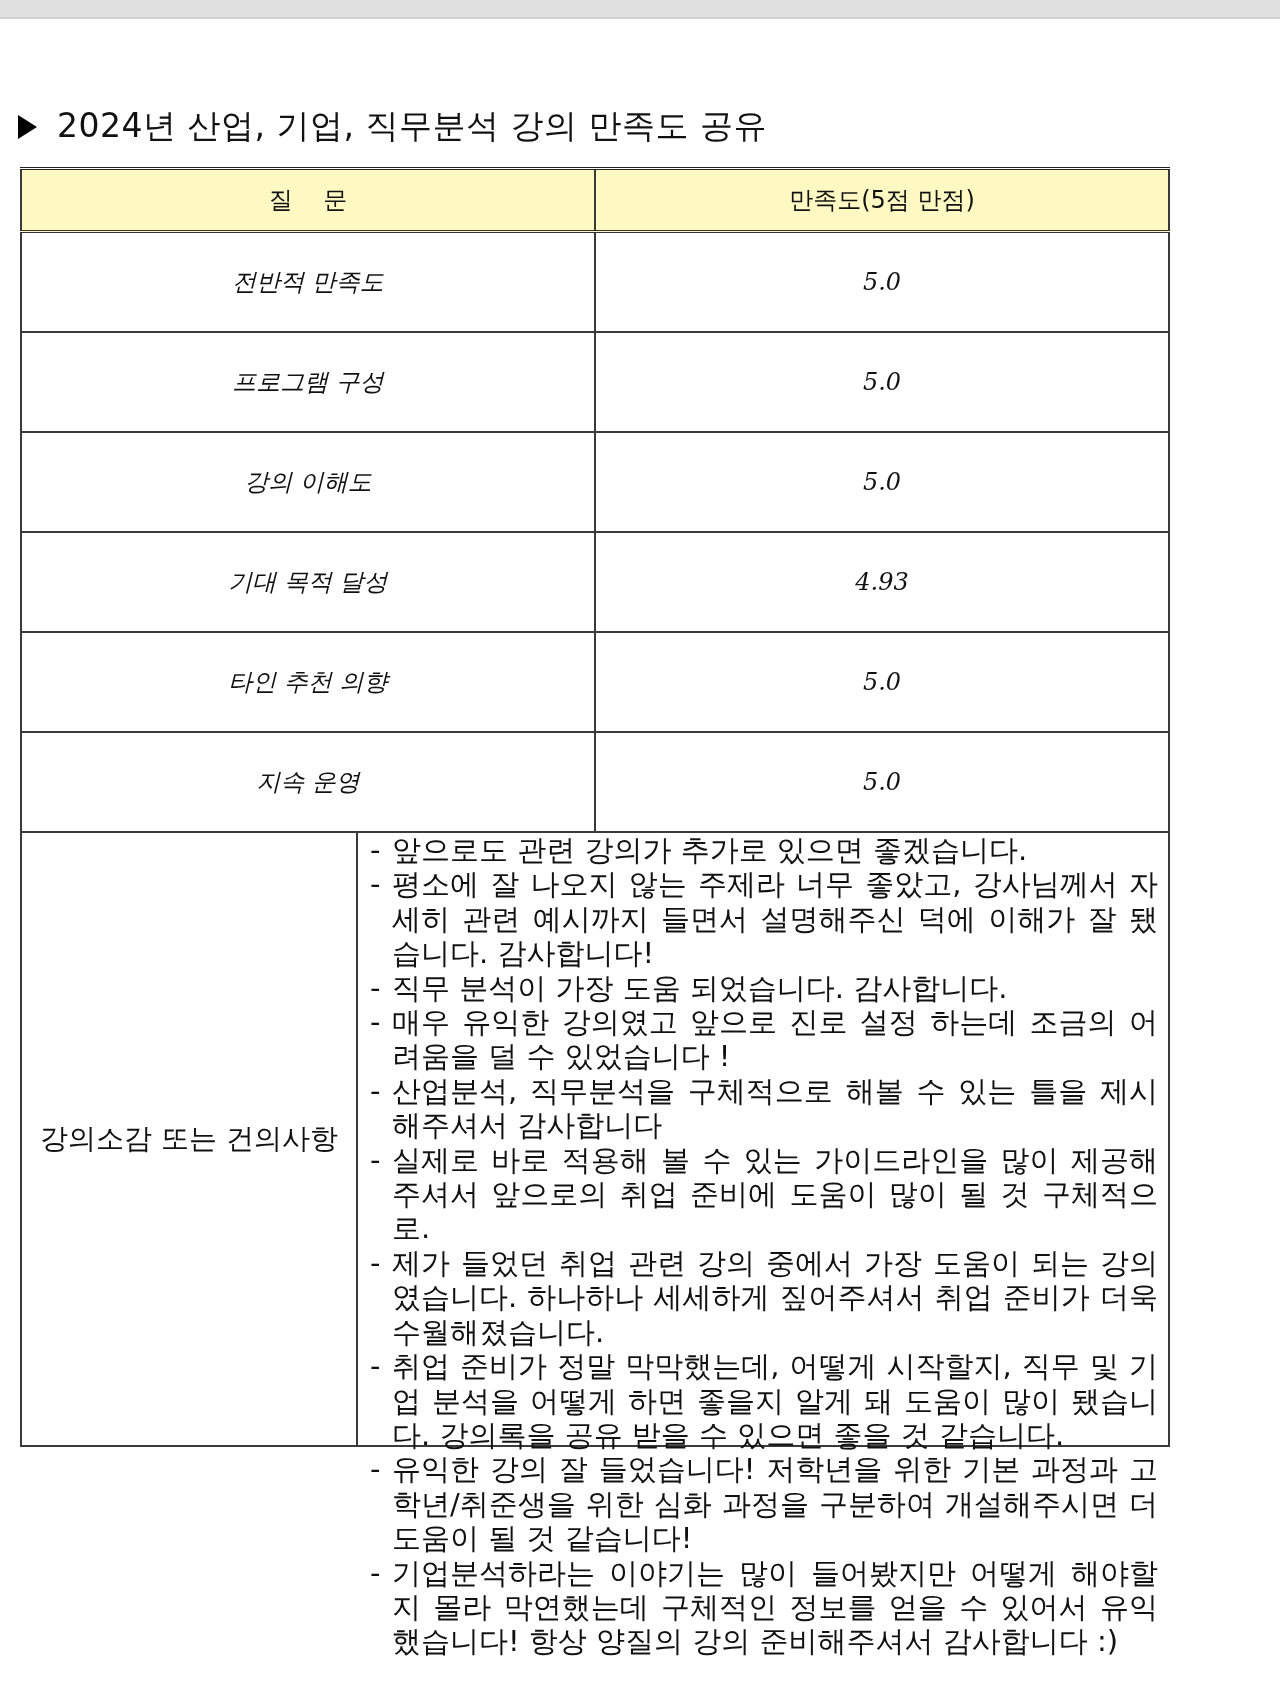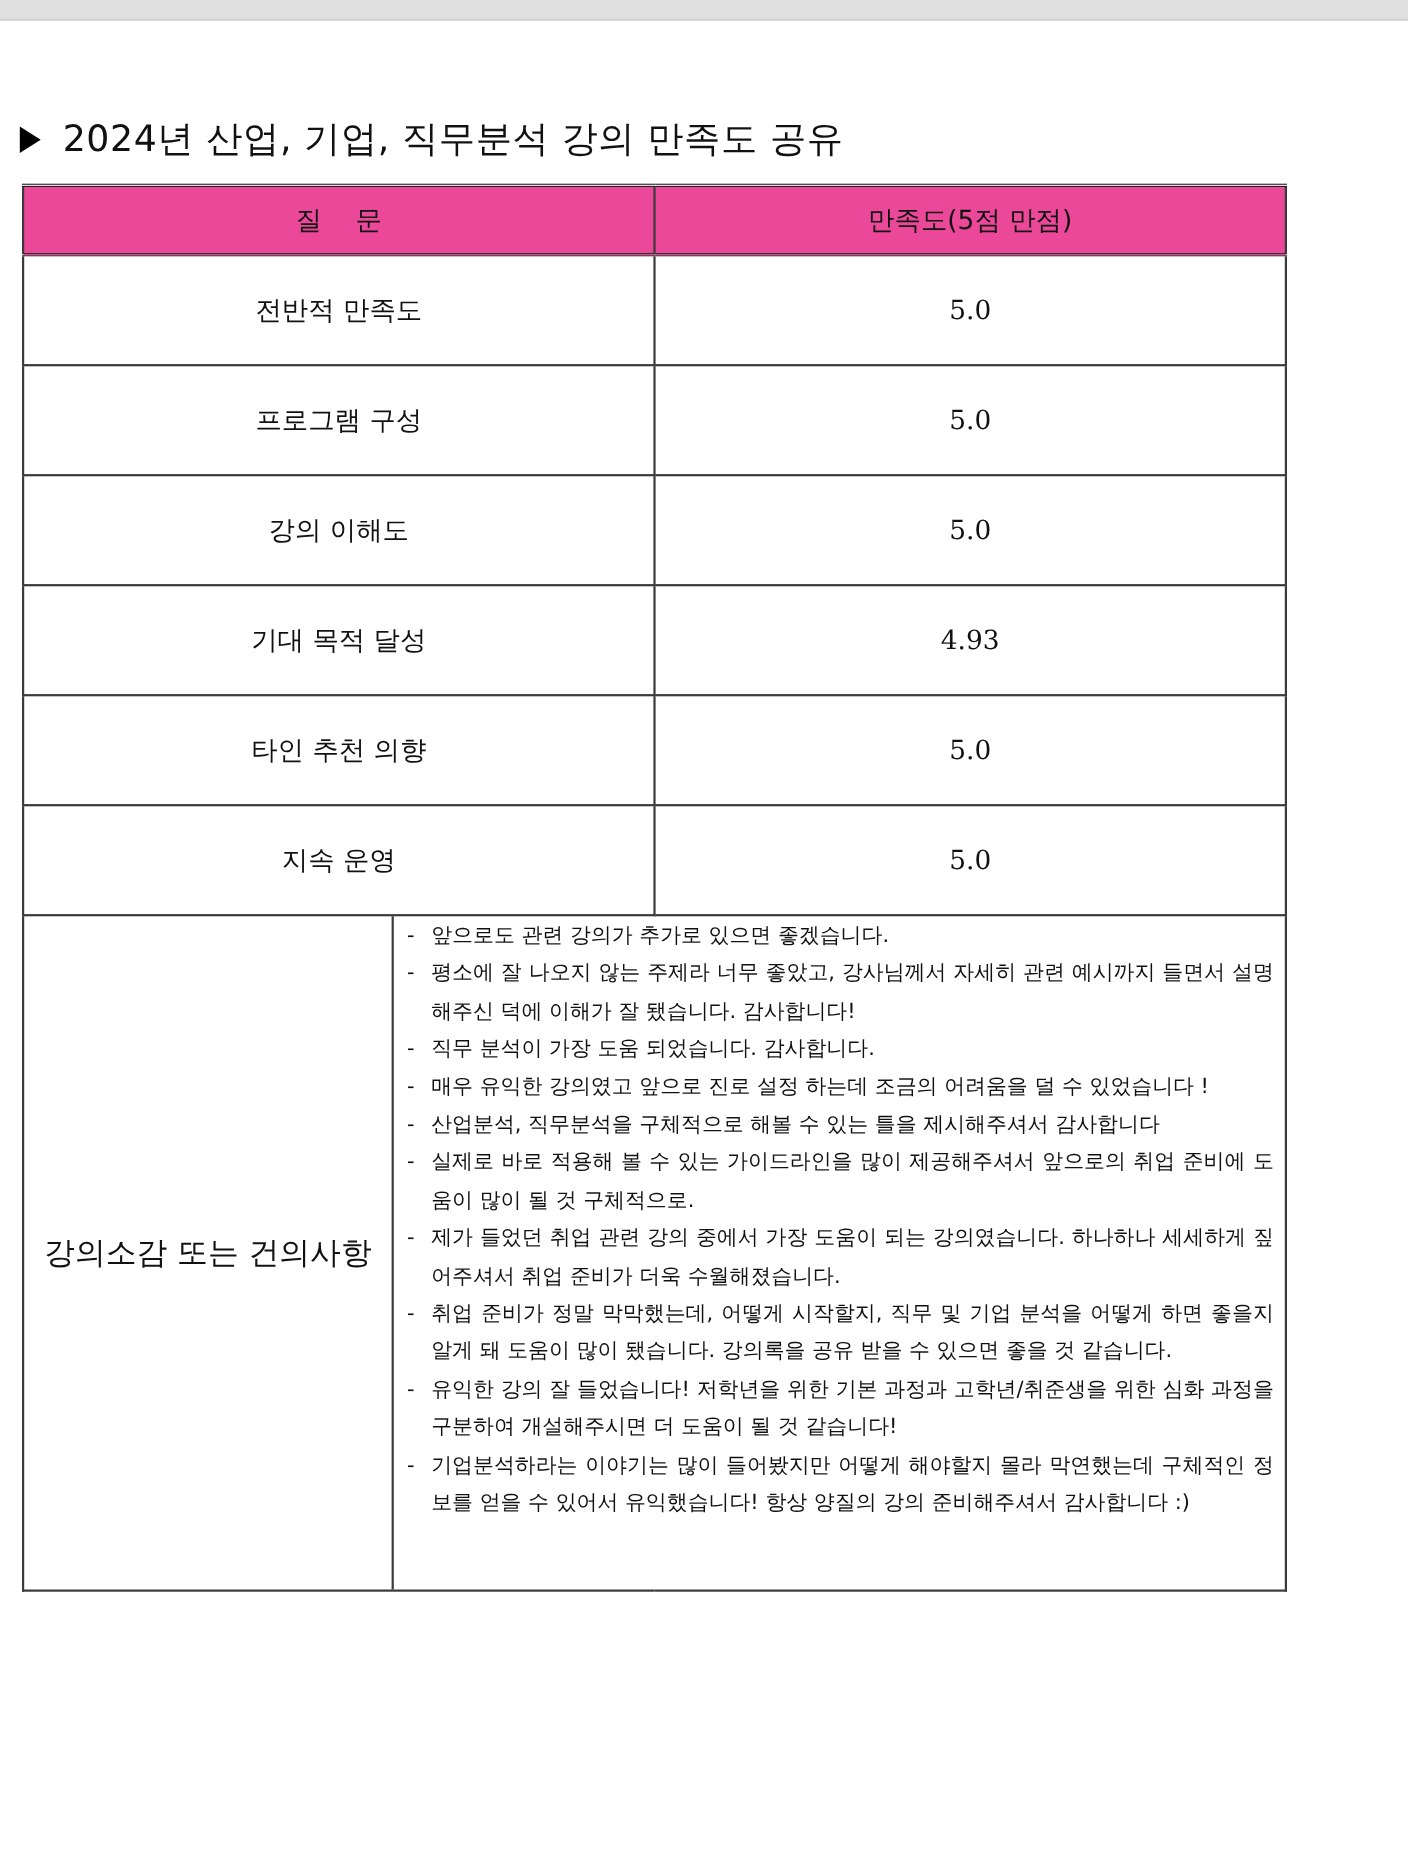--- a/index.html
+++ b/index.html
@@ -9,29 +9,29 @@
             background: #e0e0e0; border-bottom: 2px solid #d2d2d2; }
   .title { position: absolute; left: 18px; top: 104px; font-size: 33px; line-height: 44px;
            letter-spacing: 0.5px; white-space: nowrap; text-align: center; }
   .title .arrow { display: inline-block; width: 0; height: 0; border-top: 12px solid transparent;
                   border-bottom: 12px solid transparent; border-left: 19px solid #000;
                   margin-right: 20px; vertical-align: -2px; }
   table.sat { position: absolute; left: 20px; top: 167px; width: 1148px;
               border-collapse: collapse; table-layout: fixed; }
   table.sat td, table.sat th { border: 2px solid #3a3a3a; text-align: center;
               font-weight: normal; font-size: 24px; padding: 0; }
-  table.sat th { background: #ec4899; height: 60px; border-top: 3px double #222; border-bottom: 3px double #333;}
-  table.sat td.q, table.sat td.v { height: 98px; }
+  table.sat th { background: #fef9c3; height: 60px; border-top: 3px double #222; border-bottom: 3px double #333;}
+  table.sat td.q, table.sat td.v { height: 98px; font-style: italic; }
   table.sat td.v { font-family: "DejaVu Serif", "Liberation Serif", serif; font-size: 24px; }
   .comment-row td { height: 612px; }
   .comment-inner { display: flex; height: 612px; }
   .comment-label { width: 334px; display: flex; align-items: center; justify-content: center;
                    font-size: 28px; border-right: 2px solid #3a3a3a; }
   .comment-list { flex: 1; list-style: none; margin: 0; padding: 0 10px 0 12px;
-                  text-align: left; font-size: 19px; line-height: 34.4px; }
+                  text-align: left; font-size: 29px; line-height: 34.4px; }
   .comment-list li { position: relative; padding-left: 22px; text-align: justify; }
   .comment-list li::before { content: "-"; position: absolute; left: 0; top: 0; }
 </style>
 </head>
 <body>
 
 <div class="topbar"></div>
 
 <div class="title">
   <span class="arrow"></span><span>2024년 산업, 기업, 직무분석 강의 만족도 공유</span>

